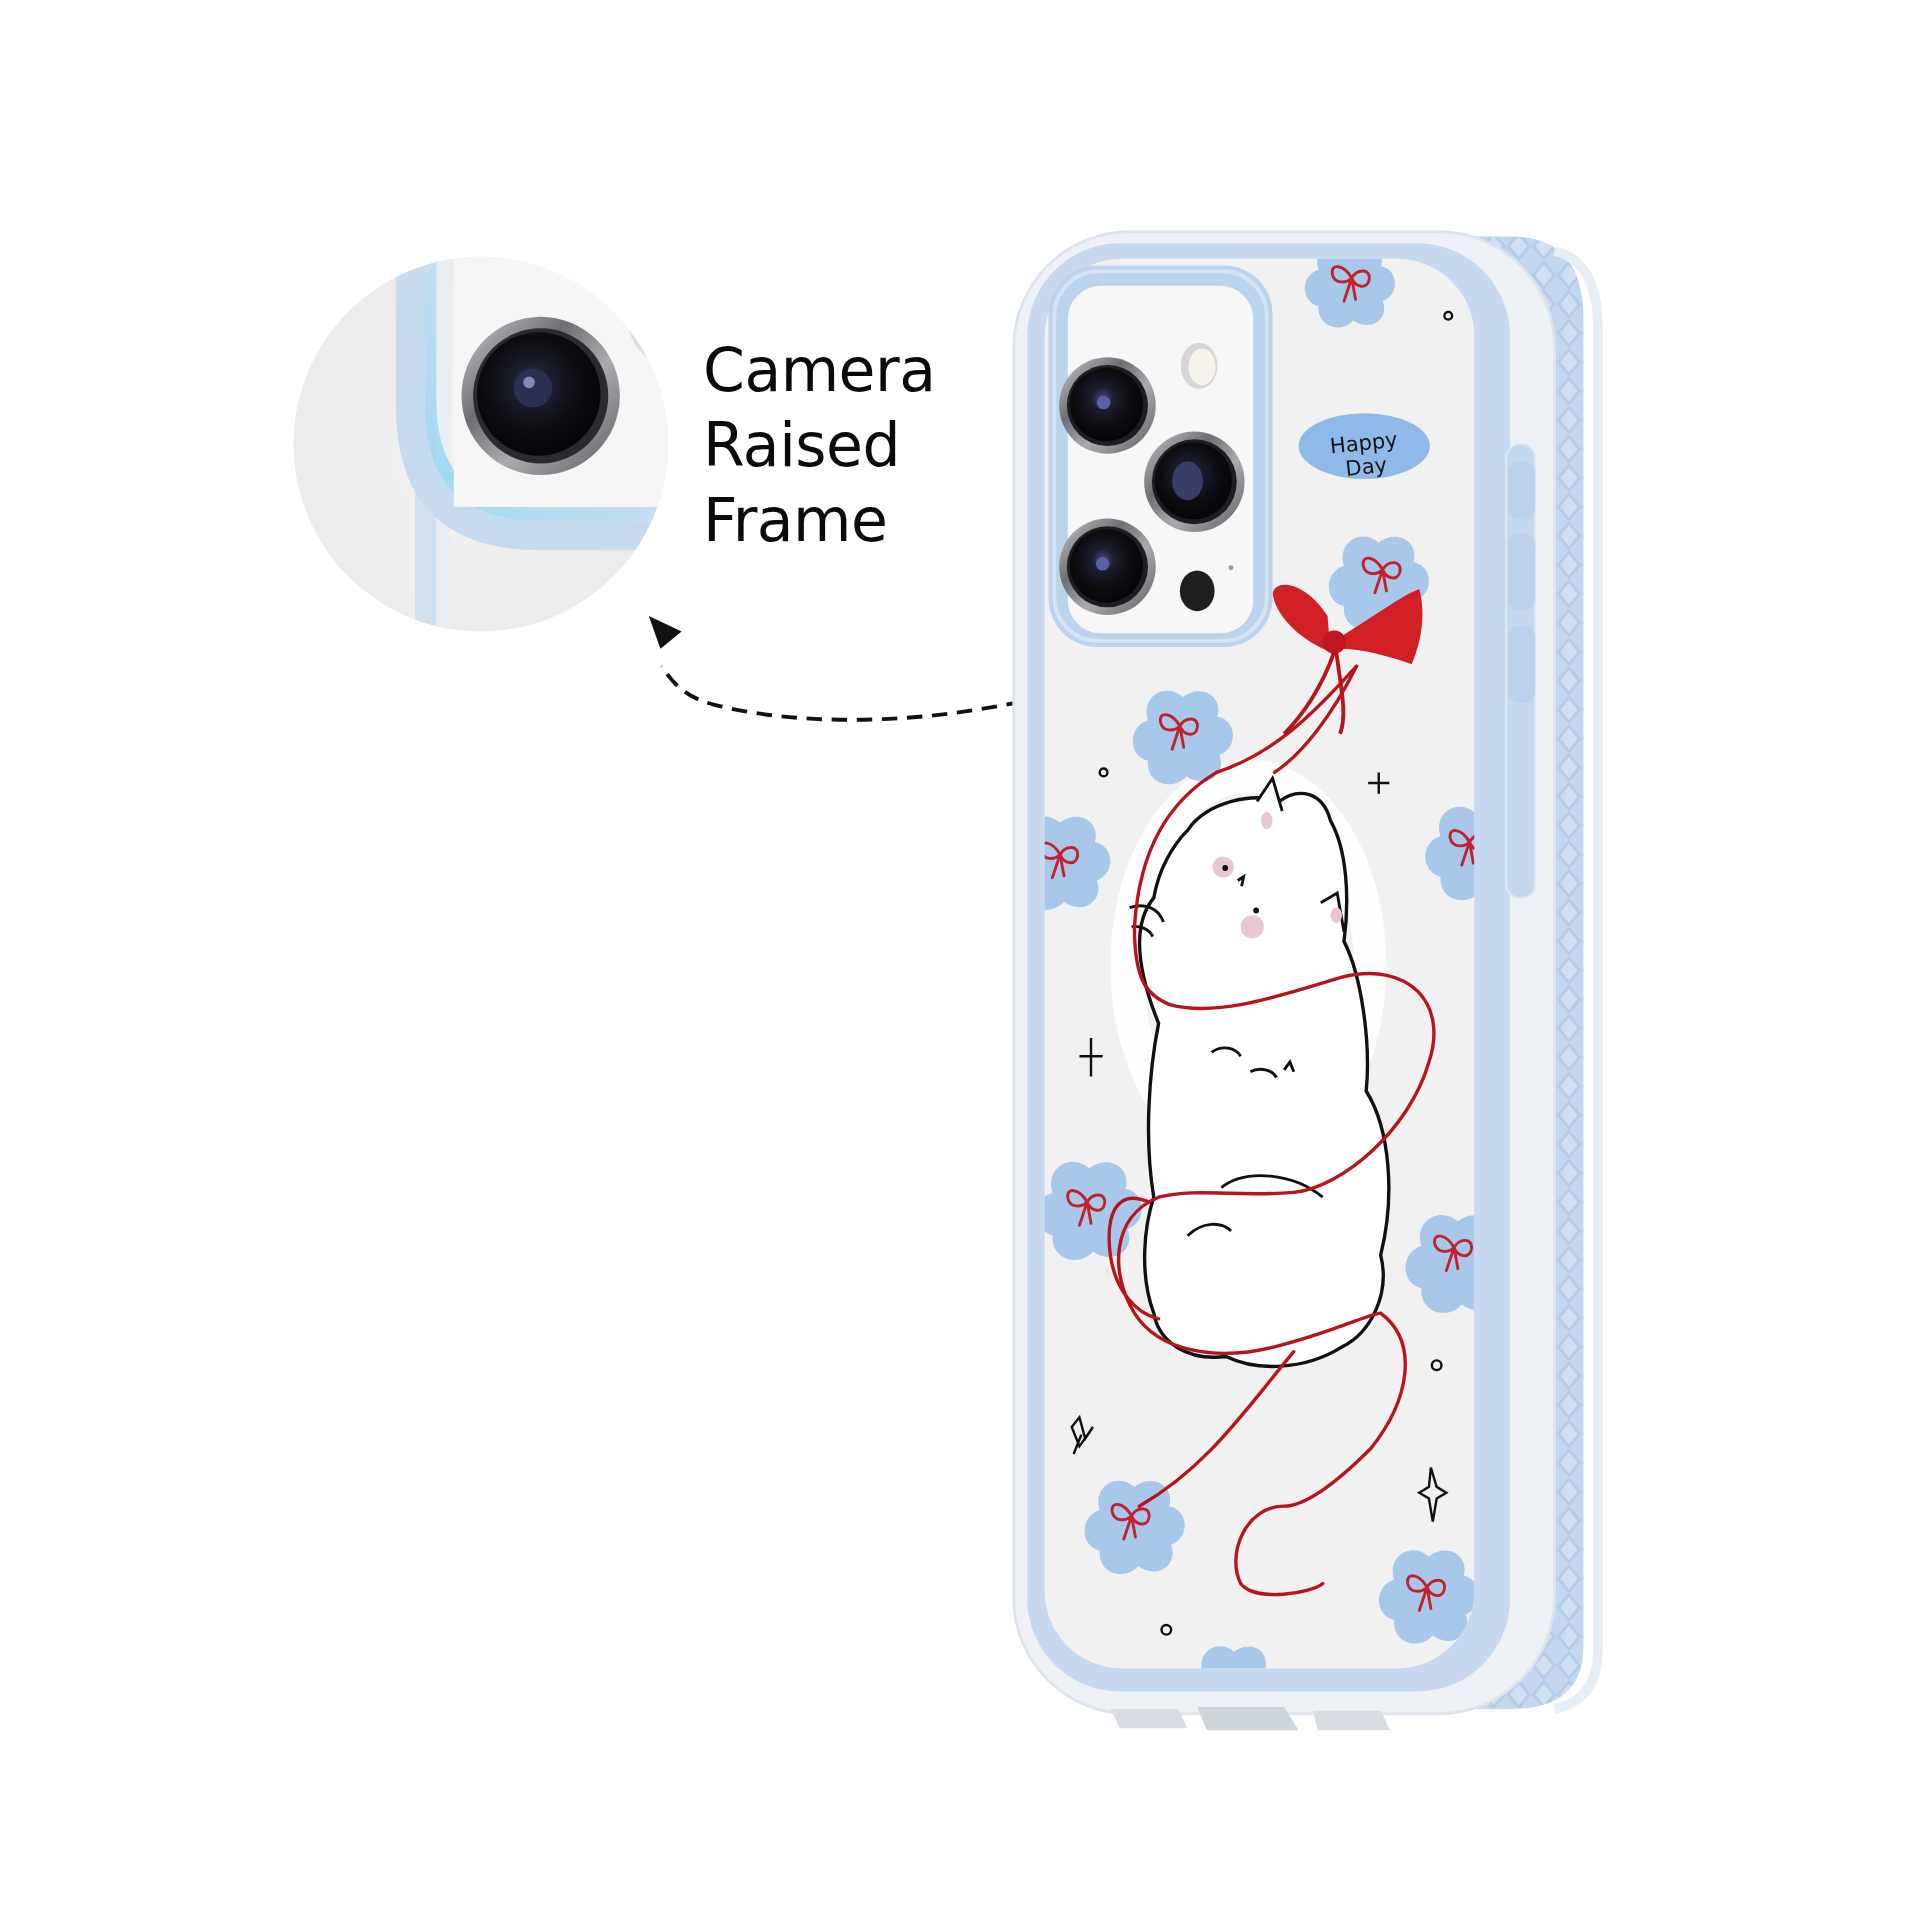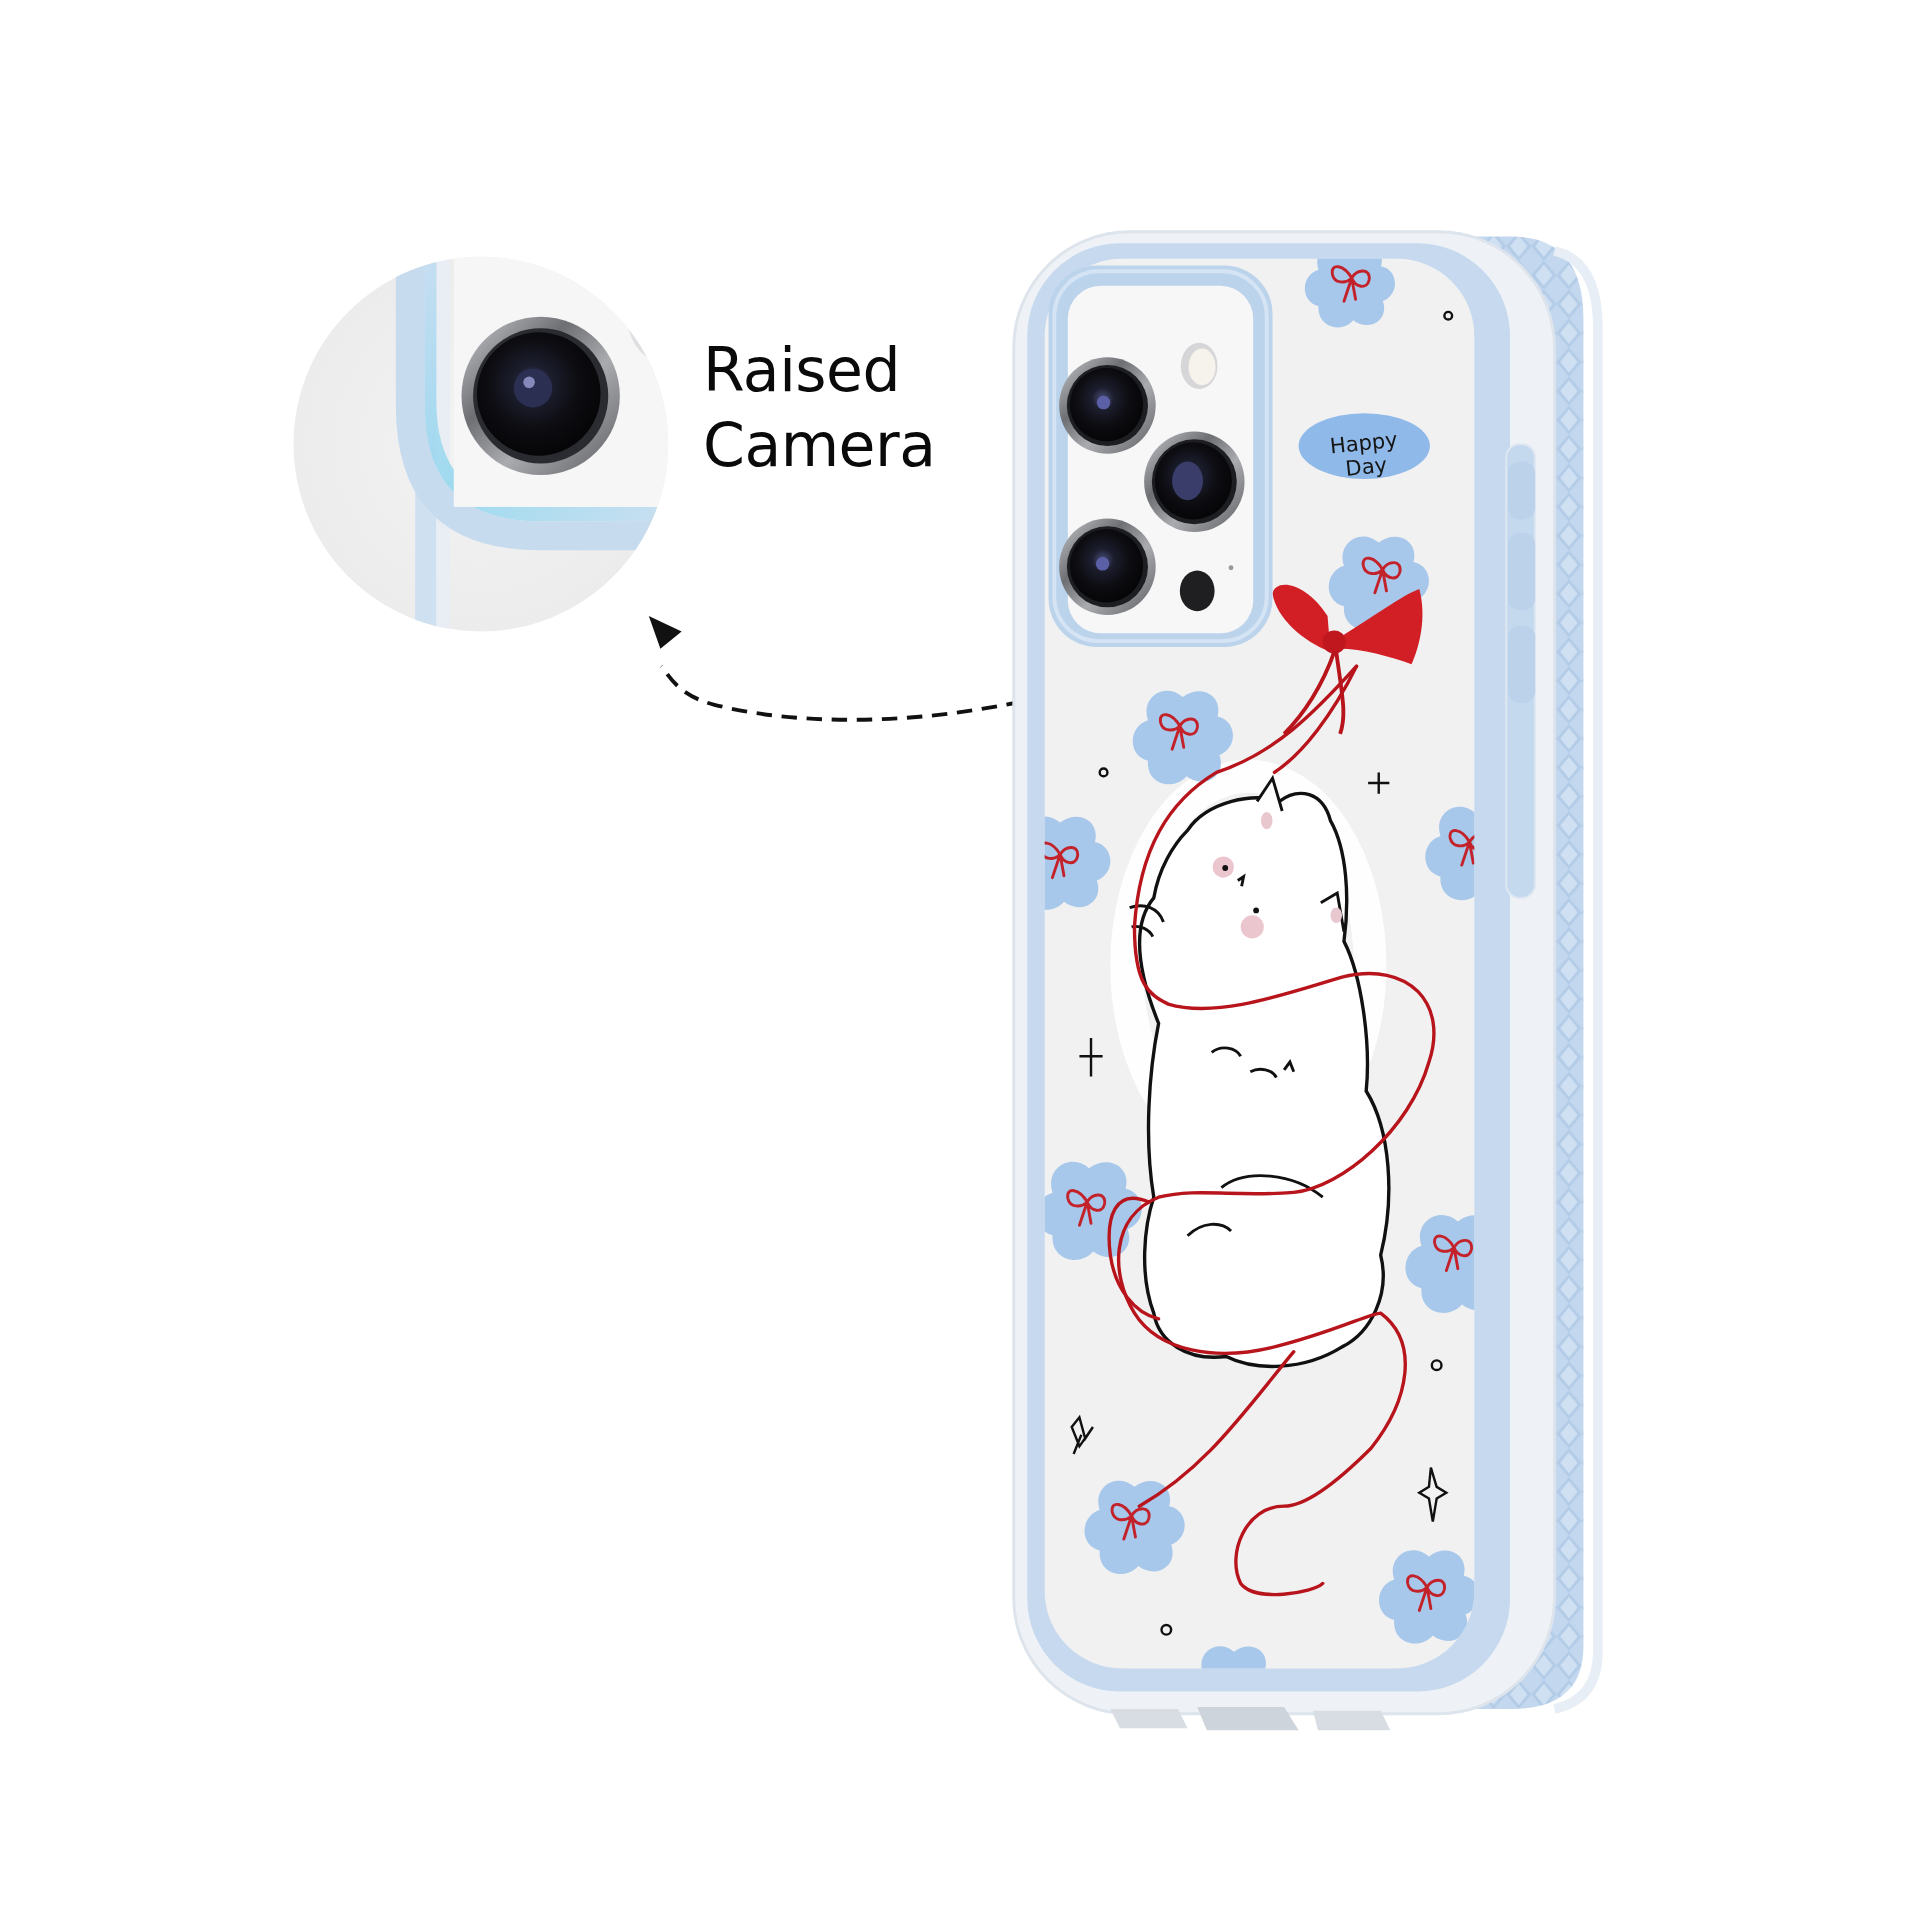--- a/index.html
+++ b/index.html
@@ -230,18 +230,19 @@
         <path d="M1150 1770 L1220 1770 L1230 1790 L1160 1790 Z" fill="#d8dde3"></path>
         <path d="M1240 1768 L1330 1768 L1345 1792 L1250 1792 Z" fill="#cdd4dc"></path>
         <path d="M1360 1772 L1430 1772 L1440 1792 L1365 1792 Z" fill="#d8dde3"></path>
       </g>
     </g>
   </svg>
 
   <div style="position:absolute; left:1311px; top:431px; width:108px; text-align:center; font-size:21px; color:#151515; transform:rotate(-6deg); font-family:'DejaVu Sans', sans-serif;">Happy Day</div>
 
   <div class="callout-text">
+    <span>Camera</span>
     <span>Raised</span>
-    <span>Camera</span>
+    <span>Frame</span>
   </div>
 
 </div>
 
 
 </body></html>

